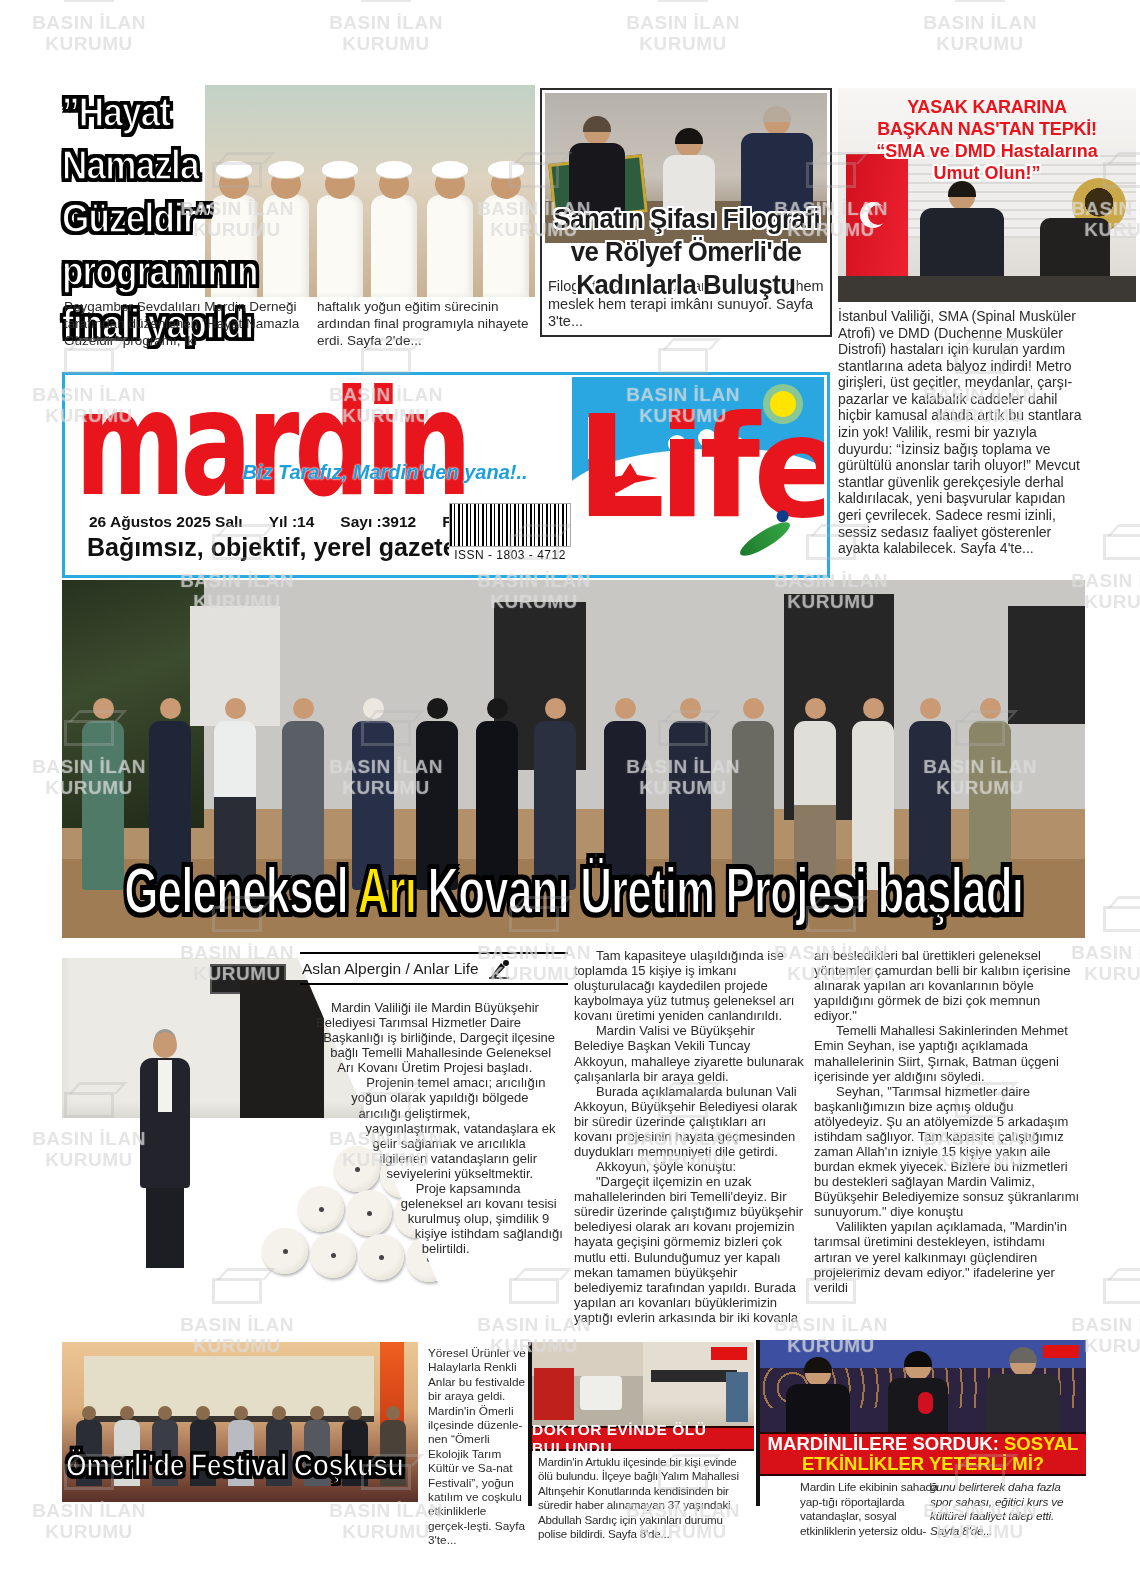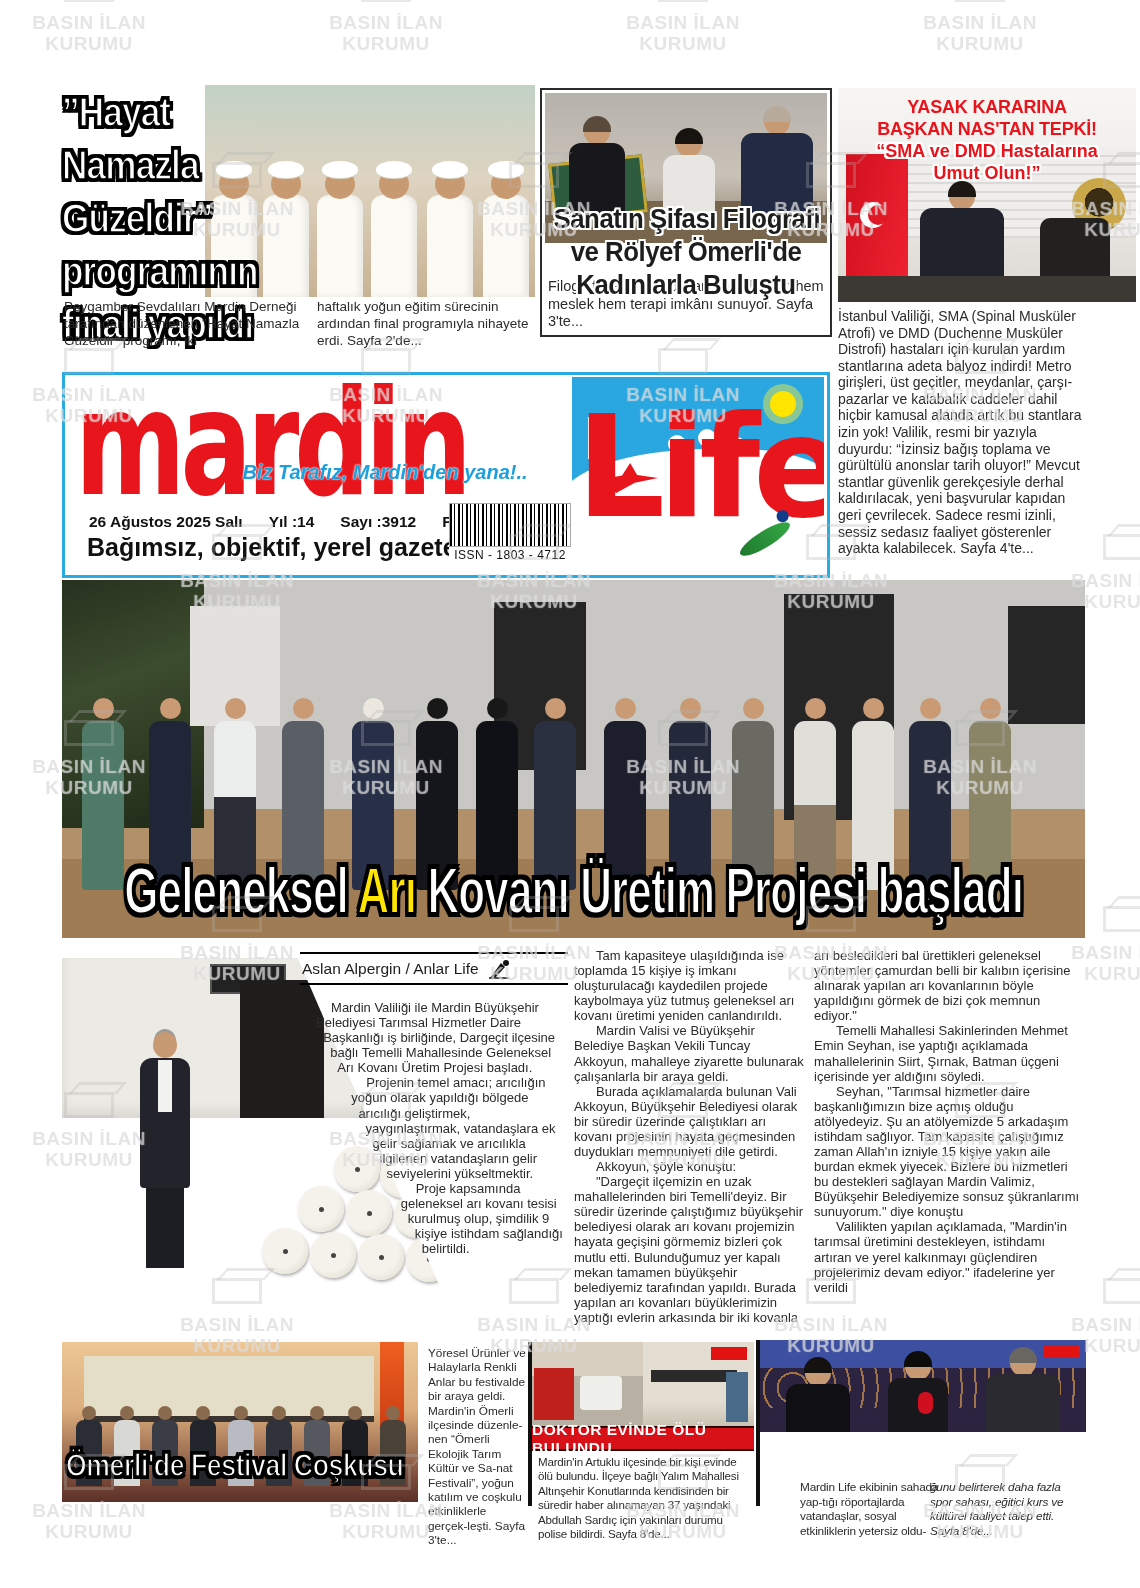--- a/index.html
+++ b/index.html
@@ -623,17 +623,20 @@
           <i class="bd" style="background:#17171c"></i>
       </span>
       <span class="bust" style="left:226px;top:10px;width:74px;height:82px">
         <i class="hd"></i>
           <i class="hr" style="background:#6a6662"></i>
           <i class="bd" style="background:#2a2a30"></i>
       </span>
       <i class="br-mic"></i>
       <i class="br-badge"></i>
     </div>
+    <div class="band-red br-band">
+      <span><span>MARDİNLİLERE SORDUK:</span> <span class="hl-y">SOSYAL ETKİNLİKLER YETERLİ Mİ?</span></span>
+    </div>
     <div class="br-txt br-t1 body-txt">Mardin Life ekibinin sahada yap-tığı röportajlarda vatandaşlar, sosyal etkinliklerin yetersiz oldu-</div>
     <div class="br-txt br-t2 body-txt">ğunu belirterek daha fazla spor sahası, eğitici kurs ve kültürel faaliyet talep etti. Sayfa 8'de...</div>
   </div>
 
 </div>
 
 </body></html>

